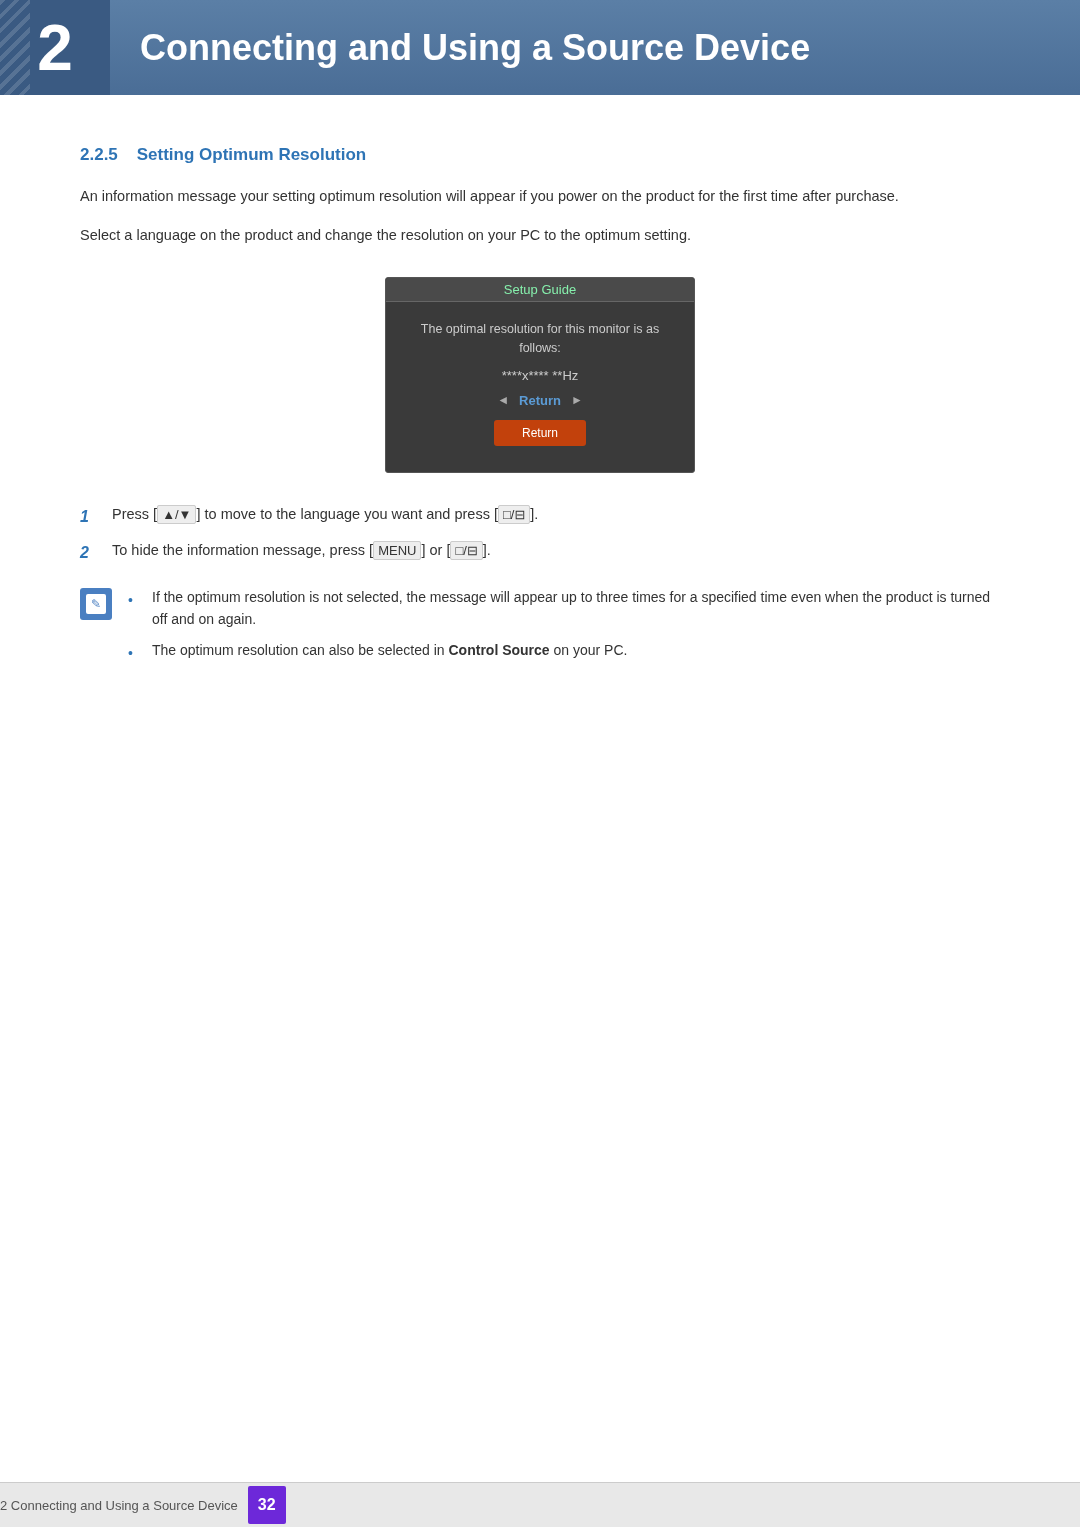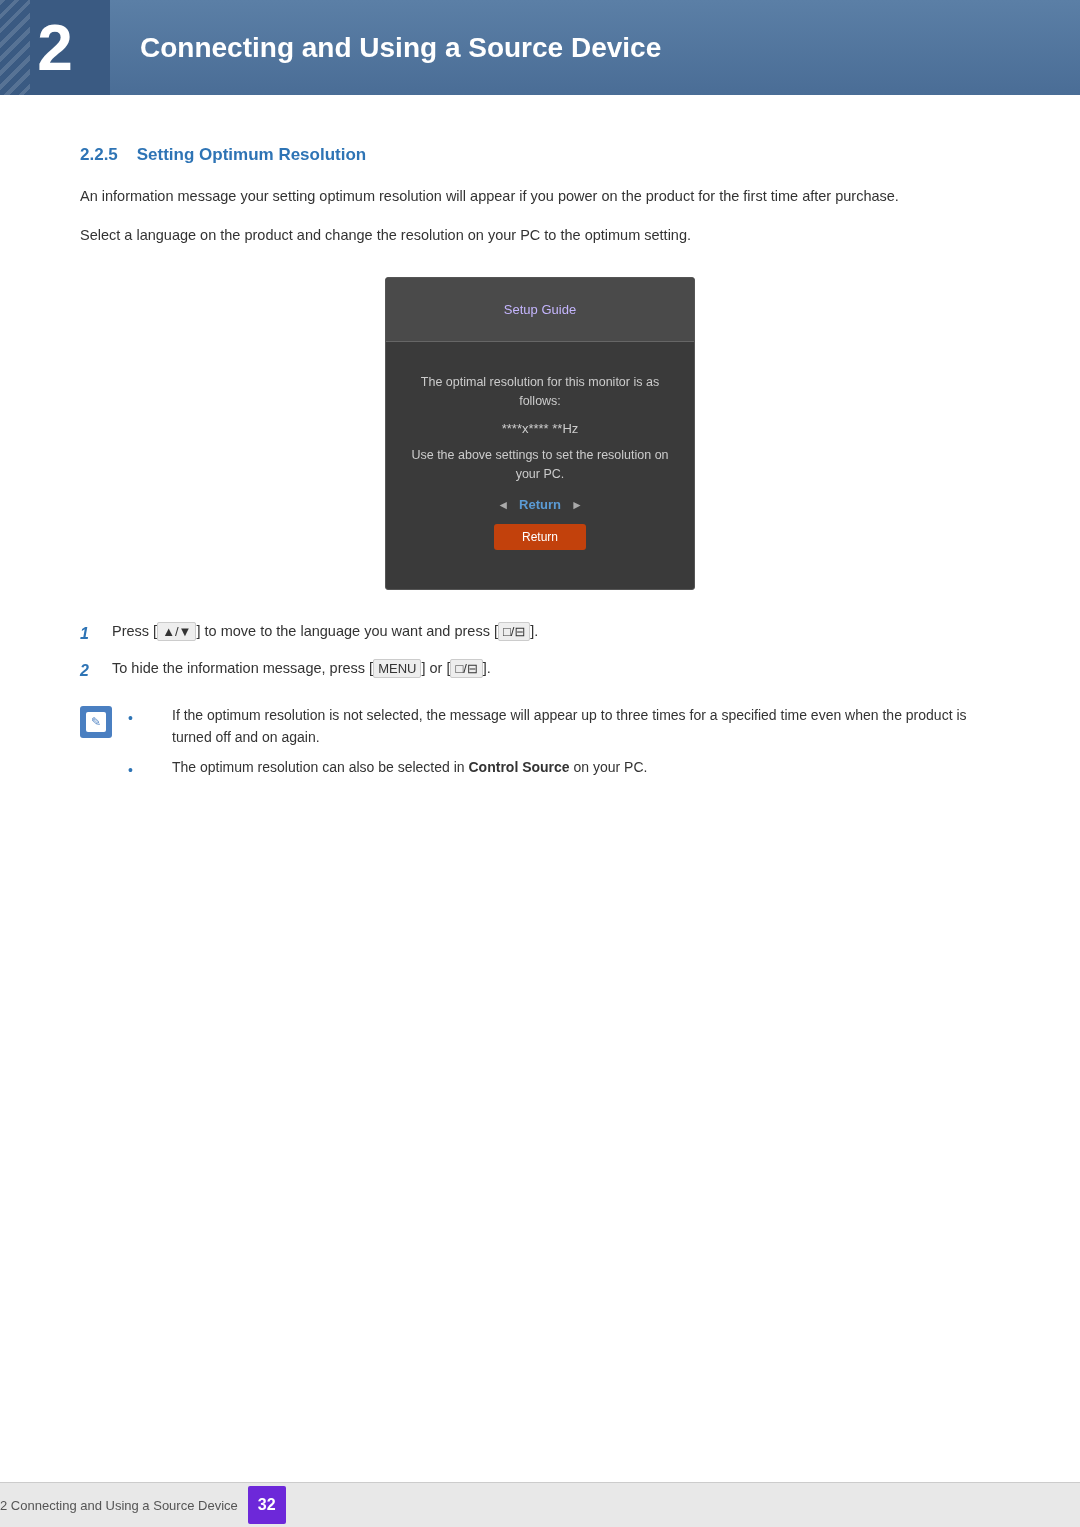--- a/index.html
+++ b/index.html
@@ -36,21 +36,21 @@
     }
 
     .chapter-number {
       font-size: 64px;
       font-weight: bold;
       color: #ffffff;
       line-height: 1;
     }
 
     .header-title {
-      font-size: 28px;
+      font-size: 36px;
       font-weight: bold;
       color: #ffffff;
       padding-left: 30px;
     }
 
     
     .header-stripe {
       position: absolute;
       left: 0;
       top: 0;
@@ -101,28 +101,28 @@
       width: 310px;
       background: #3a3a3a;
       border: 1px solid #555;
       border-radius: 3px;
       overflow: hidden;
     }
 
     .dialog-title-bar {
       background: #4a4a4a;
       text-align: center;
-      padding: 24px 10px;
-      color: #c4b5fd;
+      padding: 4px 10px;
+      color: #86efac;
       font-size: 13px;
       border-bottom: 1px solid #666;
     }
 
     .dialog-body {
-      padding: 31px 20px;
+      padding: 18px 20px;
       text-align: center;
     }
 
     .dialog-line {
       color: #ccc;
       font-size: 12.5px;
       line-height: 1.5;
       margin-bottom: 10px;
     }
 
@@ -242,21 +242,20 @@
       flex: 1;
     }
 
     .note-bullet {
       display: flex;
       align-items: flex-start;
       margin-bottom: 8px;
       font-size: 14px;
       line-height: 1.6;
       color: #333;
-      gap: 20px;
     }
 
     .bullet-dot {
       min-width: 18px;
       margin-right: 6px;
       margin-top: 3px;
     }
 
     .bullet-dot::before {
       content: '•';
@@ -318,21 +317,20 @@
 
   <p class="body-text">An information message your setting optimum resolution will appear if you power on the product for the first time after purchase.</p>
   <p class="body-text">Select a language on the product and change the resolution on your PC to the optimum setting.</p>
 
   <div class="dialog-wrapper">
     <div class="setup-dialog">
       <div class="dialog-title-bar">Setup Guide</div>
       <div class="dialog-body">
         <div class="dialog-line">The optimal resolution for this monitor is as follows:</div>
         <div class="dialog-resolution">****x****  **Hz</div>
-        <div class="dialog-instruction">Use the above settings to set the resolution on your PC.</div>
         <div class="dialog-language-row">
           <span class="dialog-arrow">◄</span>
           <span class="dialog-language-text">Return</span>
           <span class="dialog-arrow">►</span>
         </div>
         <button class="dialog-return-btn">Return</button>
       </div>
     </div>
   </div>
 

